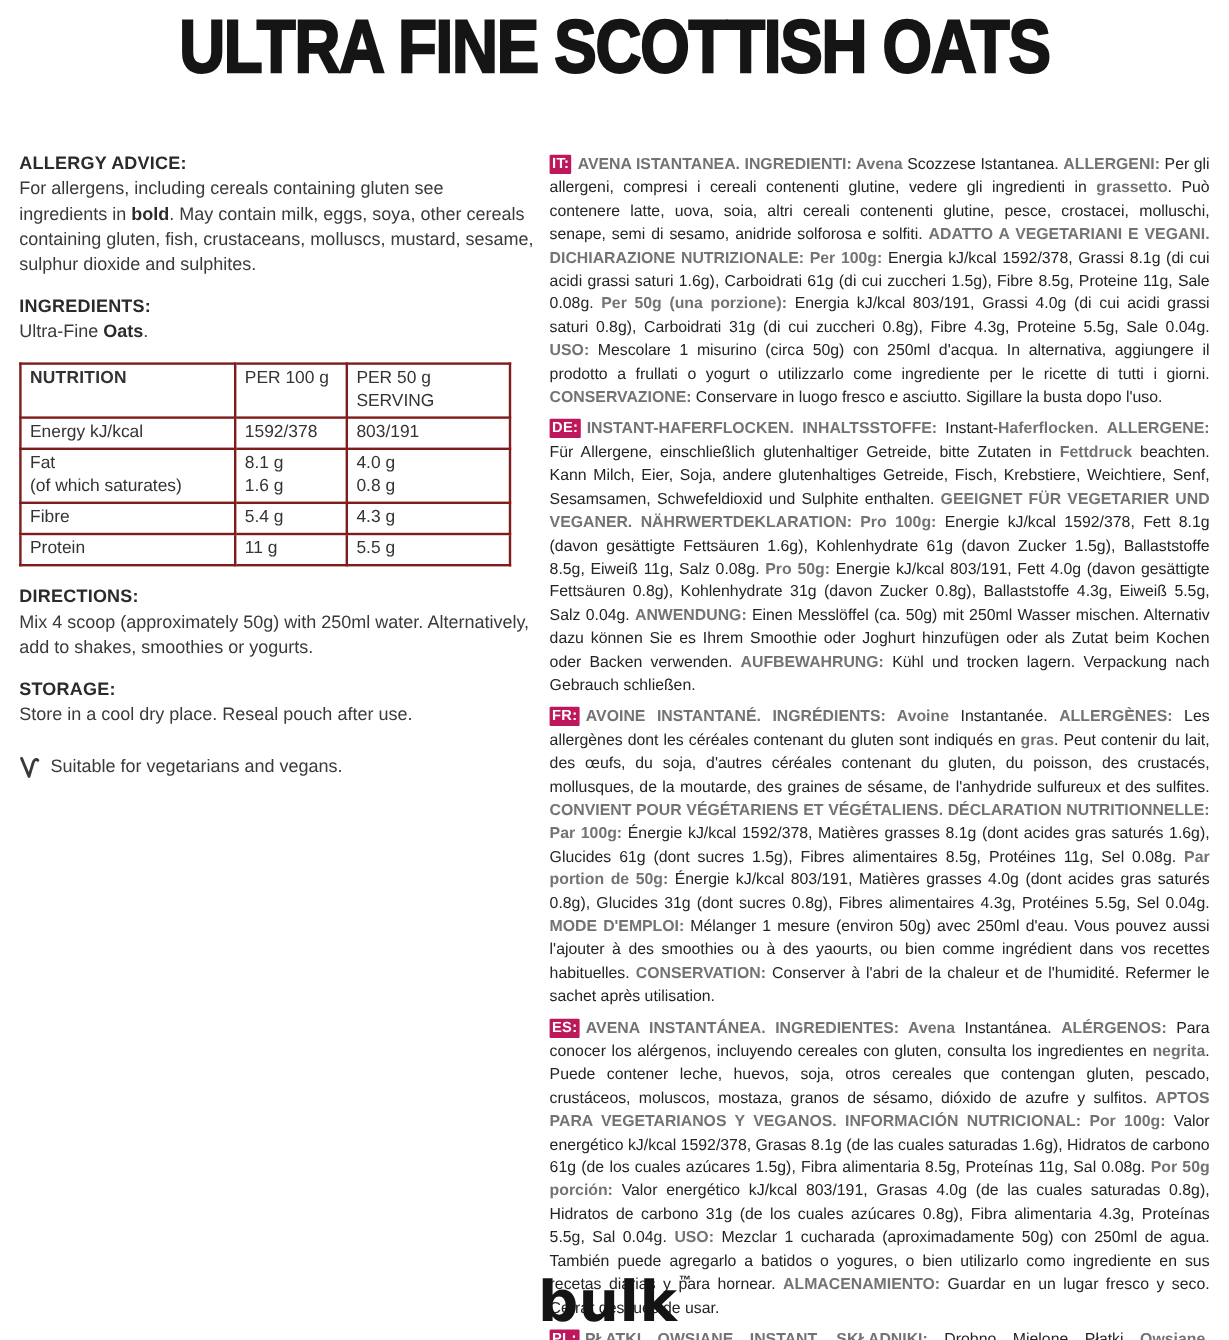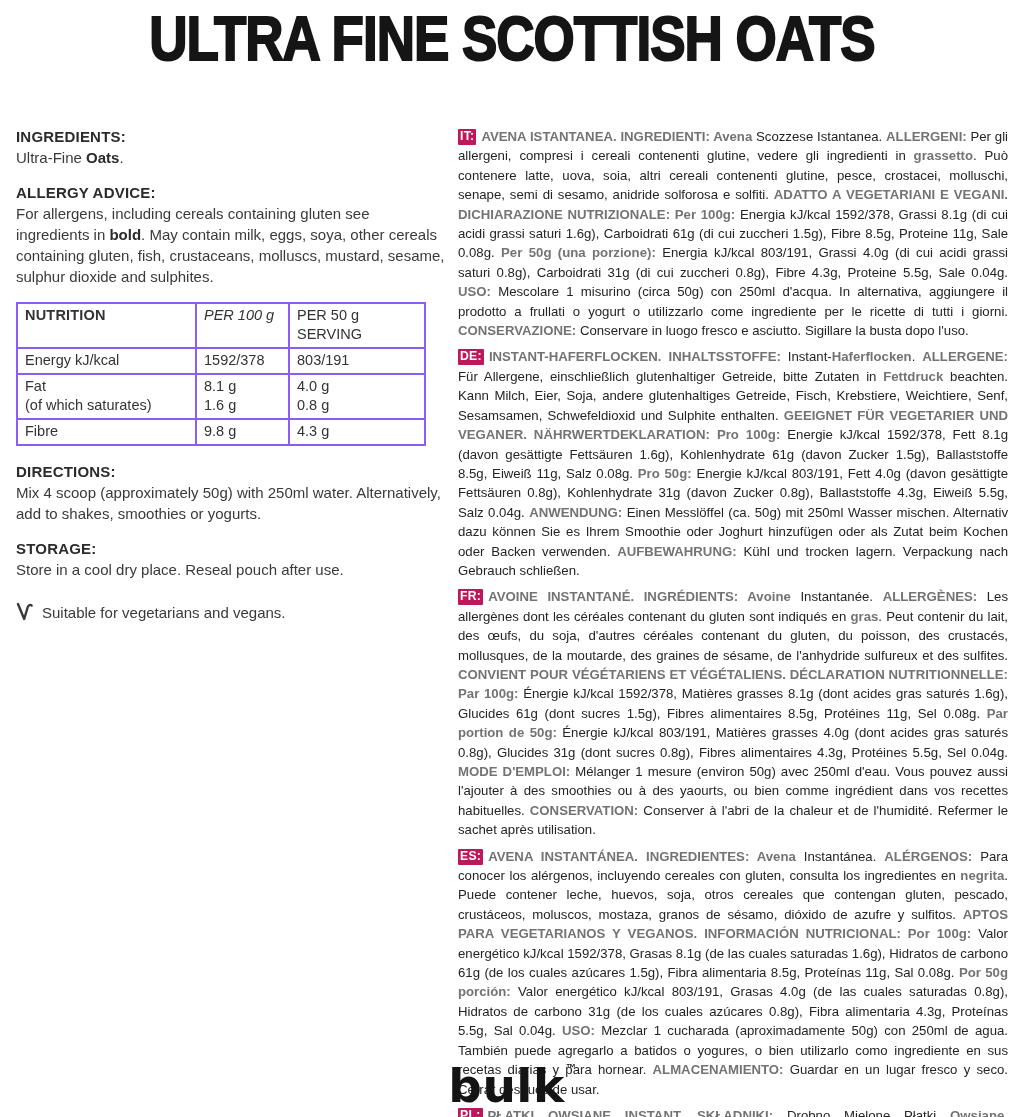--- a/index.html
+++ b/index.html
@@ -39,30 +39,30 @@
   .col-left b{color:#2b2b2b;}
 
   
   table.nutrition{
     border-collapse:collapse;
     margin:4px 0 16px 0;
     font-size:14.5px;line-height:19px;
     color:#333;
   }
   table.nutrition th,table.nutrition td{
-    border:2px solid #8b5cf6;
+    border:2px solid #7f1d1d;
     padding:2px 7px 3px 7px;
     text-align:left;vertical-align:top;
     font-weight:400;
   }
   table.nutrition th:first-child{font-weight:700;letter-spacing:.2px;}
-  .cw0{width:163px;} .cw1{width:77px;font-style:italic;} .cw2{width:120px;}
+  .cw0{width:163px;} .cw1{width:77px;} .cw2{width:120px;}
 
   
-  .veg-line{display:flex;align-items:flex-start;gap:9px;margin-top:22px;}
+  .veg-line{display:flex;align-items:flex-end;gap:9px;margin-top:22px;}
   .veg-line svg{flex:none;display:block;}
 
   
   .lang-para{margin:0 0 7px 0;}
   .lang-para b{color:#737373;}
   .badge{
     display:inline-block;background:#be185d;color:#fff;font-weight:700;
     font-size:12.2px;line-height:15px;padding:0 2px 1px 2px;margin-right:5px;
     border-radius:1px;vertical-align:1px;letter-spacing:.3px;
   }
@@ -84,27 +84,27 @@
 
 <div class="page">
 
   <h1 class="title">ULTRA FINE SCOTTISH OATS</h1>
 
   <div class="columns">
 
     <div class="col-left">
 
       <div class="block">
-        <h3>INGREDIENTS:</h3>
-        <p><span>Ultra-Fine </span><b>Oats</b><span>.</span></p>
+        <h3>ALLERGY ADVICE:</h3>
+        <p><span>For allergens, including cereals containing gluten see ingredients in </span><b>bold</b><span>. May contain milk, eggs, soya, other cereals containing gluten, fish, crustaceans, molluscs, mustard, sesame, sulphur dioxide and sulphites.</span></p>
       </div>
 
       <div class="block">
-        <h3>ALLERGY ADVICE:</h3>
-        <p><span>For allergens, including cereals containing gluten see ingredients in </span><b>bold</b><span>. May contain milk, eggs, soya, other cereals containing gluten, fish, crustaceans, molluscs, mustard, sesame, sulphur dioxide and sulphites.</span></p>
+        <h3>INGREDIENTS:</h3>
+        <p><span>Ultra-Fine </span><b>Oats</b><span>.</span></p>
       </div>
 
       <table class="nutrition">
         <thead>
           <tr>
             <th class="cw0">NUTRITION</th>
             <th class="cw1">PER 100 g</th>
             <th class="cw2">PER 50 g SERVING</th>
           </tr>
         </thead>
@@ -132,24 +132,35 @@
               <td>
                 <div>4.0 g</div>
                 <div>0.8 g</div>
               </td>
             </tr>
             <tr>
               <td>
                 <div>Fibre</div>
               </td>
               <td>
-                <div>9.8 g</div>
+                <div>5.4 g</div>
               </td>
               <td>
                 <div>4.3 g</div>
+              </td>
+            </tr>
+            <tr>
+              <td>
+                <div>Protein</div>
+              </td>
+              <td>
+                <div>11 g</div>
+              </td>
+              <td>
+                <div>5.5 g</div>
               </td>
             </tr>
           </tbody>
       </table>
 
       <div class="block">
         <h3>DIRECTIONS:</h3>
         <p>Mix 4 scoop (approximately 50g) with 250ml water. Alternatively, add to shakes, smoothies or yogurts.</p>
       </div>
 

